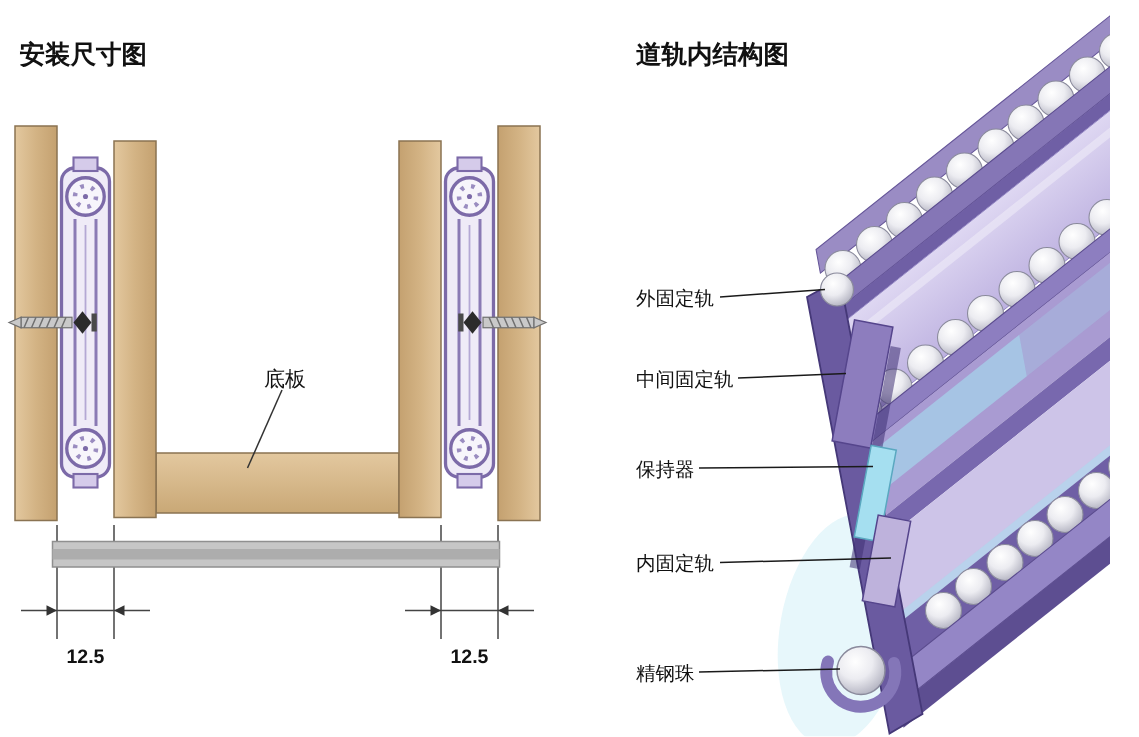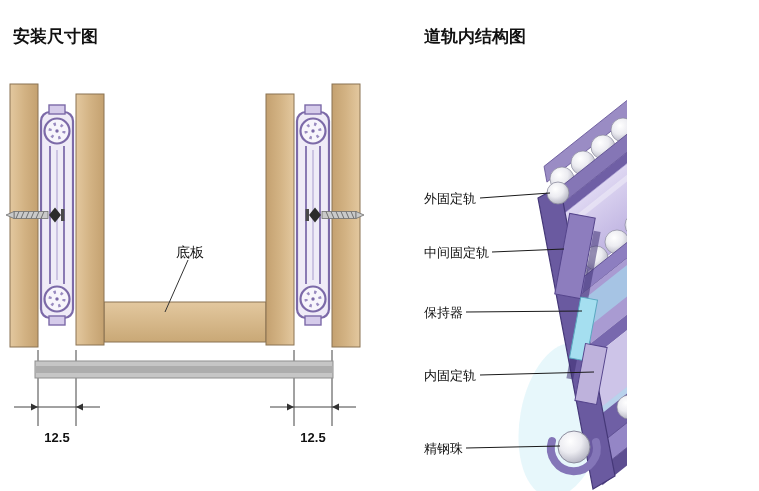--- a/index.html
+++ b/index.html
@@ -1,16 +1,16 @@
 <!DOCTYPE html>
 <html><head>
 <meta charset="utf-8">
 <style>
   html,body{margin:0;padding:0;background:#fff;}
-  .page{position:relative;width:627px;height:491px;background:#fff;overflow:hidden;}
+  .page{position:relative;width:740px;height:491px;background:#fff;overflow:hidden;}
   svg{display:block;}
   text{font-family:"Liberation Sans","DejaVu Sans",sans-serif;fill:#111;}
   .title{font-size:17px;font-weight:bold;}
   .label{font-size:13px;font-weight:500;}
   .dim{font-size:13px;font-weight:bold;}
   .note{font-size:14px;font-weight:500;}
 </style>
 </head>
 <body>
 

